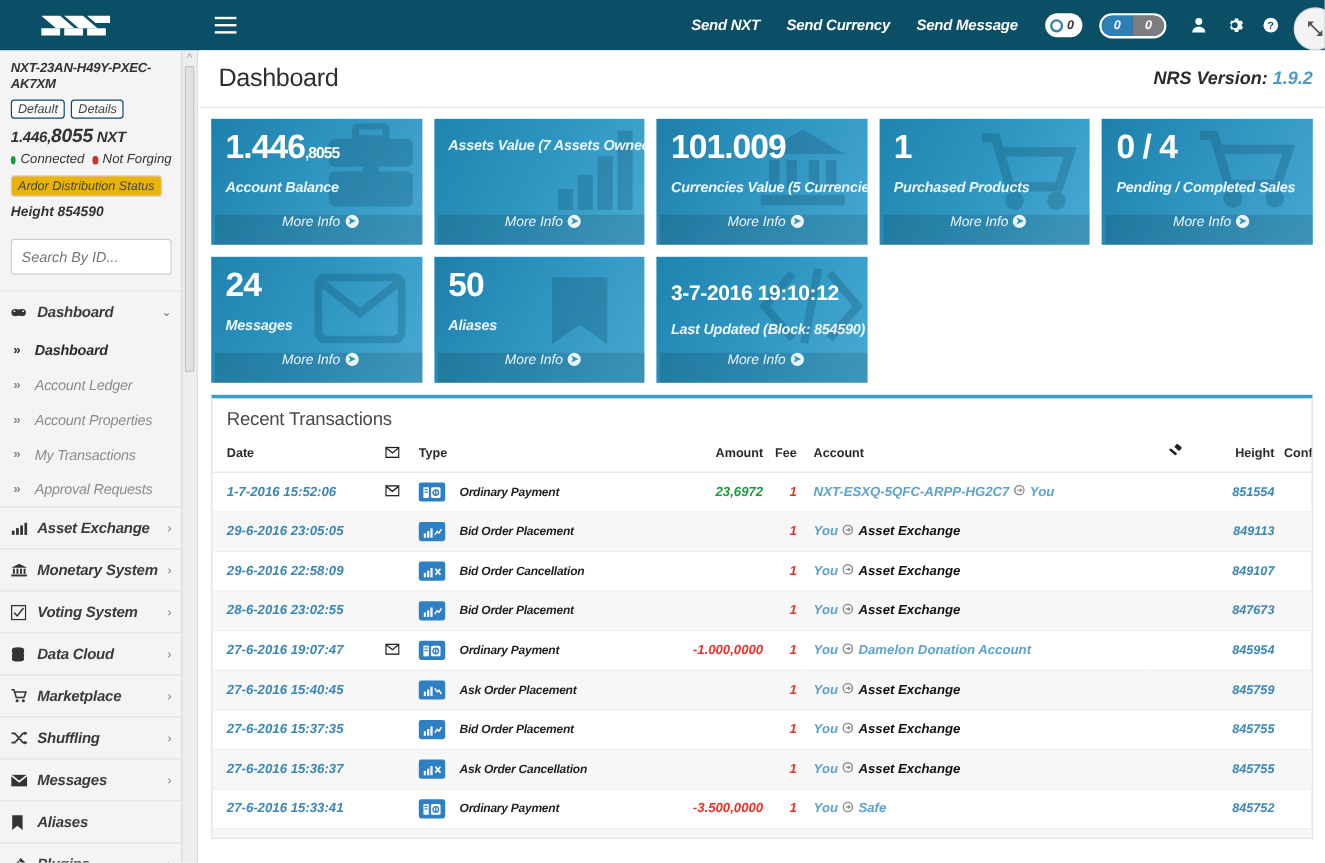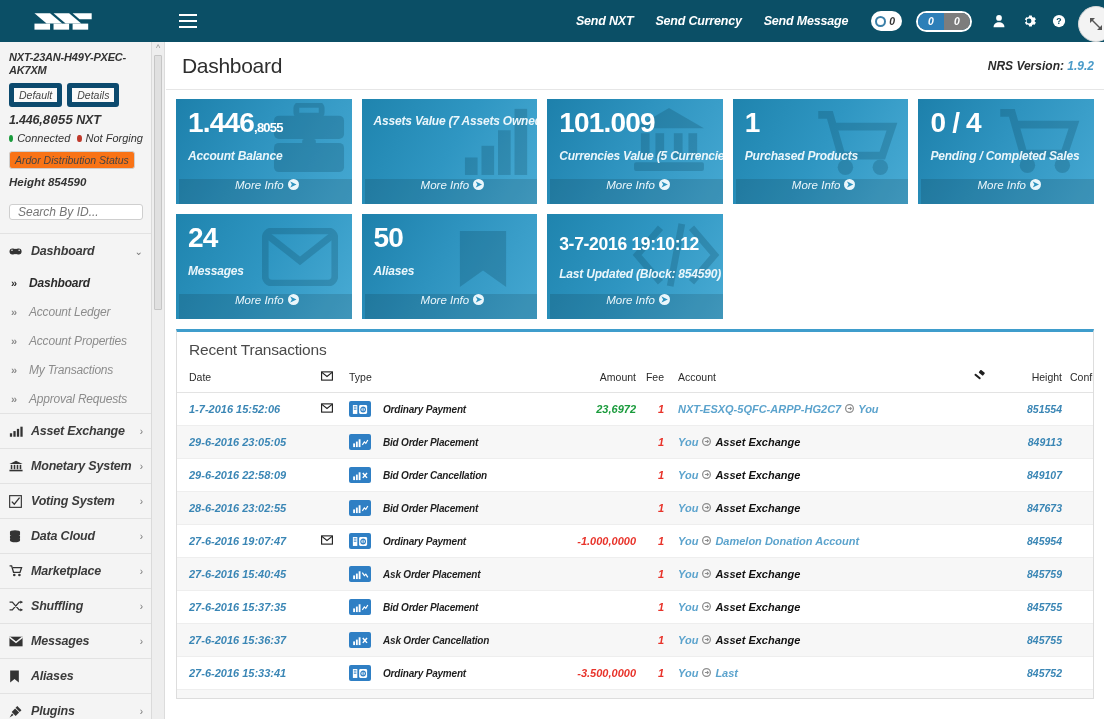--- a/index.html
+++ b/index.html
@@ -89,41 +89,41 @@
   .sb-inner { width: 152px; }
 
   .acct-block { padding: 9px 9px 6px 9px; }
   .acct-id {
     font-size: 11px; font-style: italic; font-weight: bold; color: #333;
     line-height: 13px; letter-spacing: -0.2px;
   }
   .tagrow { display: flex; gap: 5px; margin-top: 6px; }
   .tag {
     font-size: 10.5px; font-style: italic; color: #444;
-    background: #fafafa; border: 5px solid #0c4a6e; border-radius: 3px;
+    background: #fafafa; border: 1px solid #0c4a6e; border-radius: 3px;
     padding: 1px 5px; cursor: pointer; white-space: nowrap;
   }
   .balance {
     font-size: 12.5px; font-style: italic; font-weight: bold; color: #333;
     margin-top: 6px; letter-spacing: -0.2px;
   }
-  .balance .dec { font-size: 13px; font-family: Liberation Mono, monospace; }
+  .balance .dec { font-size: 16px; }
   .statusrow { display: flex; align-items: center; gap: 4px; margin-top: 4px; flex-wrap: nowrap; }
   .dot { width: 7px; height: 7px; border-radius: 50%; display: inline-block; }
   .status-txt { font-size: 11px; font-style: italic; color: #333; white-space: nowrap; }
   .ardor-tag {
     display: inline-block; margin-top: 7px;
     font-size: 10.5px; font-style: italic; color: #444;
-    background: #f97316; border: 1px solid #cfcfcf; border-radius: 3px;
+    background: #eab308; border: 1px solid #cfcfcf; border-radius: 3px;
     padding: 2px 5px; cursor: pointer;
   }
   .height-txt { font-size: 11.5px; font-style: italic; font-weight: bold; color: #333; margin-top: 7px; }
 
   .searchbox {
-    margin: 10px 9px 0 9px; height: 16px;
+    margin: 10px 9px 0 9px; height: 30px;
     background: #ffffff; border: 1px solid #cfcfcf; border-radius: 3px;
     display: flex; align-items: center;
   }
   .searchbox input {
     flex: 1; border: none; outline: none; background: transparent;
     font-size: 12px; font-style: italic; color: #777;
     padding: 0 8px; font-family: "Liberation Sans", sans-serif;
   }
 
   .menu { margin-top: 14px; }
@@ -160,21 +160,21 @@
     position: absolute; left: 166px; top: 42px;
     width: 938px; height: 677px; background: #ffffff;
     overflow: hidden;
   }
   .page-head {
     height: 48px; display: flex; align-items: center; justify-content: space-between;
     padding: 0 10px 0 16px; background: #ffffff; border-bottom: 1px solid #e6e6e6;
   }
   .page-title { font-size: 21px; color: #2e2e2e; letter-spacing: -0.3px; }
   .nrs {
-    font-size: 12px; font-style: italic; font-weight: bold; color: #2b2b2b;
+    font-size: 15px; font-style: italic; font-weight: bold; color: #2b2b2b;
   }
   .nrs .ver { color: #4a9bc9; }
 
   .cards {
     padding: 9px 10px 0 10px;
     display: grid; grid-template-columns: repeat(5, 1fr); gap: 10px;
   }
   .card {
     position: relative; height: 105px; overflow: hidden; cursor: pointer;
     background: linear-gradient(120deg, #1d80ab 0%, #2e93bf 45%, #45a8d2 100%);
@@ -213,21 +213,21 @@
   .panel {
     margin: 10px 10px 0 10px; border: 1px solid #dddddd; border-top: 3px solid #3f9dcc;
     background: #ffffff; height: 370px; overflow: hidden;
   }
   .panel-head {
     padding: 9px 12px 6px 12px;
     font-size: 15.5px; color: #4a4a4a; letter-spacing: -0.2px;
   }
   table.tx { width: 100%; border-collapse: collapse; table-layout: fixed; }
   table.tx th {
-    font-size: 10.5px; font-weight: normal; color: #2b2b2b; text-align: left;
+    font-size: 10.5px; font-weight: bold; color: #2b2b2b; text-align: left;
     padding: 5px 4px 8px 4px; border-bottom: 1px solid #e3e3e3; white-space: nowrap;
   }
   table.tx td {
     font-size: 11px; padding: 8px 4px; border-bottom: 1px solid #eeeeee;
     white-space: nowrap; vertical-align: middle;
   }
   table.tx tbody tr:nth-child(even) { background: #f7f7f7; }
   .c-date { width: 132px; padding-left: 12px !important; }
   .c-msg  { width: 36px; text-align: center !important; }
   .c-type { width: 185px; }
@@ -1020,21 +1020,21 @@
             </td>
             <td class="c-amt"><span class="tx-amt neg">-3.500,0000</span></td>
             <td class="c-fee"><span class="tx-fee">1</span></td>
             <td class="c-acct">
               <div class="acctcell">
                 <span class="acct-link">You</span>
                 <span class="dir-ico"><svg width="9" height="9" viewBox="0 0 10 10">
                     <circle cx="5" cy="5" r="4.3" fill="none" stroke="#8e8e8e" stroke-width="1.4"></circle>
                     <path d="M3.2 5h3.6M5.6 3.6L7 5 5.6 6.4" stroke="#8e8e8e" stroke-width="1.2" fill="none"></path>
                   </svg></span>
-                <span class="acct-name link">Last</span>
+                <span class="acct-name link">Safe</span>
               </div>
             </td>
             <td class="c-ph"></td>
             <td class="c-hgt"><span class="tx-height">845752</span></td>
             <td class="c-conf"></td>
           </tr>
           <tr>
             <td class="c-date"></td>
             <td class="c-msg"></td>
             <td class="c-type">

